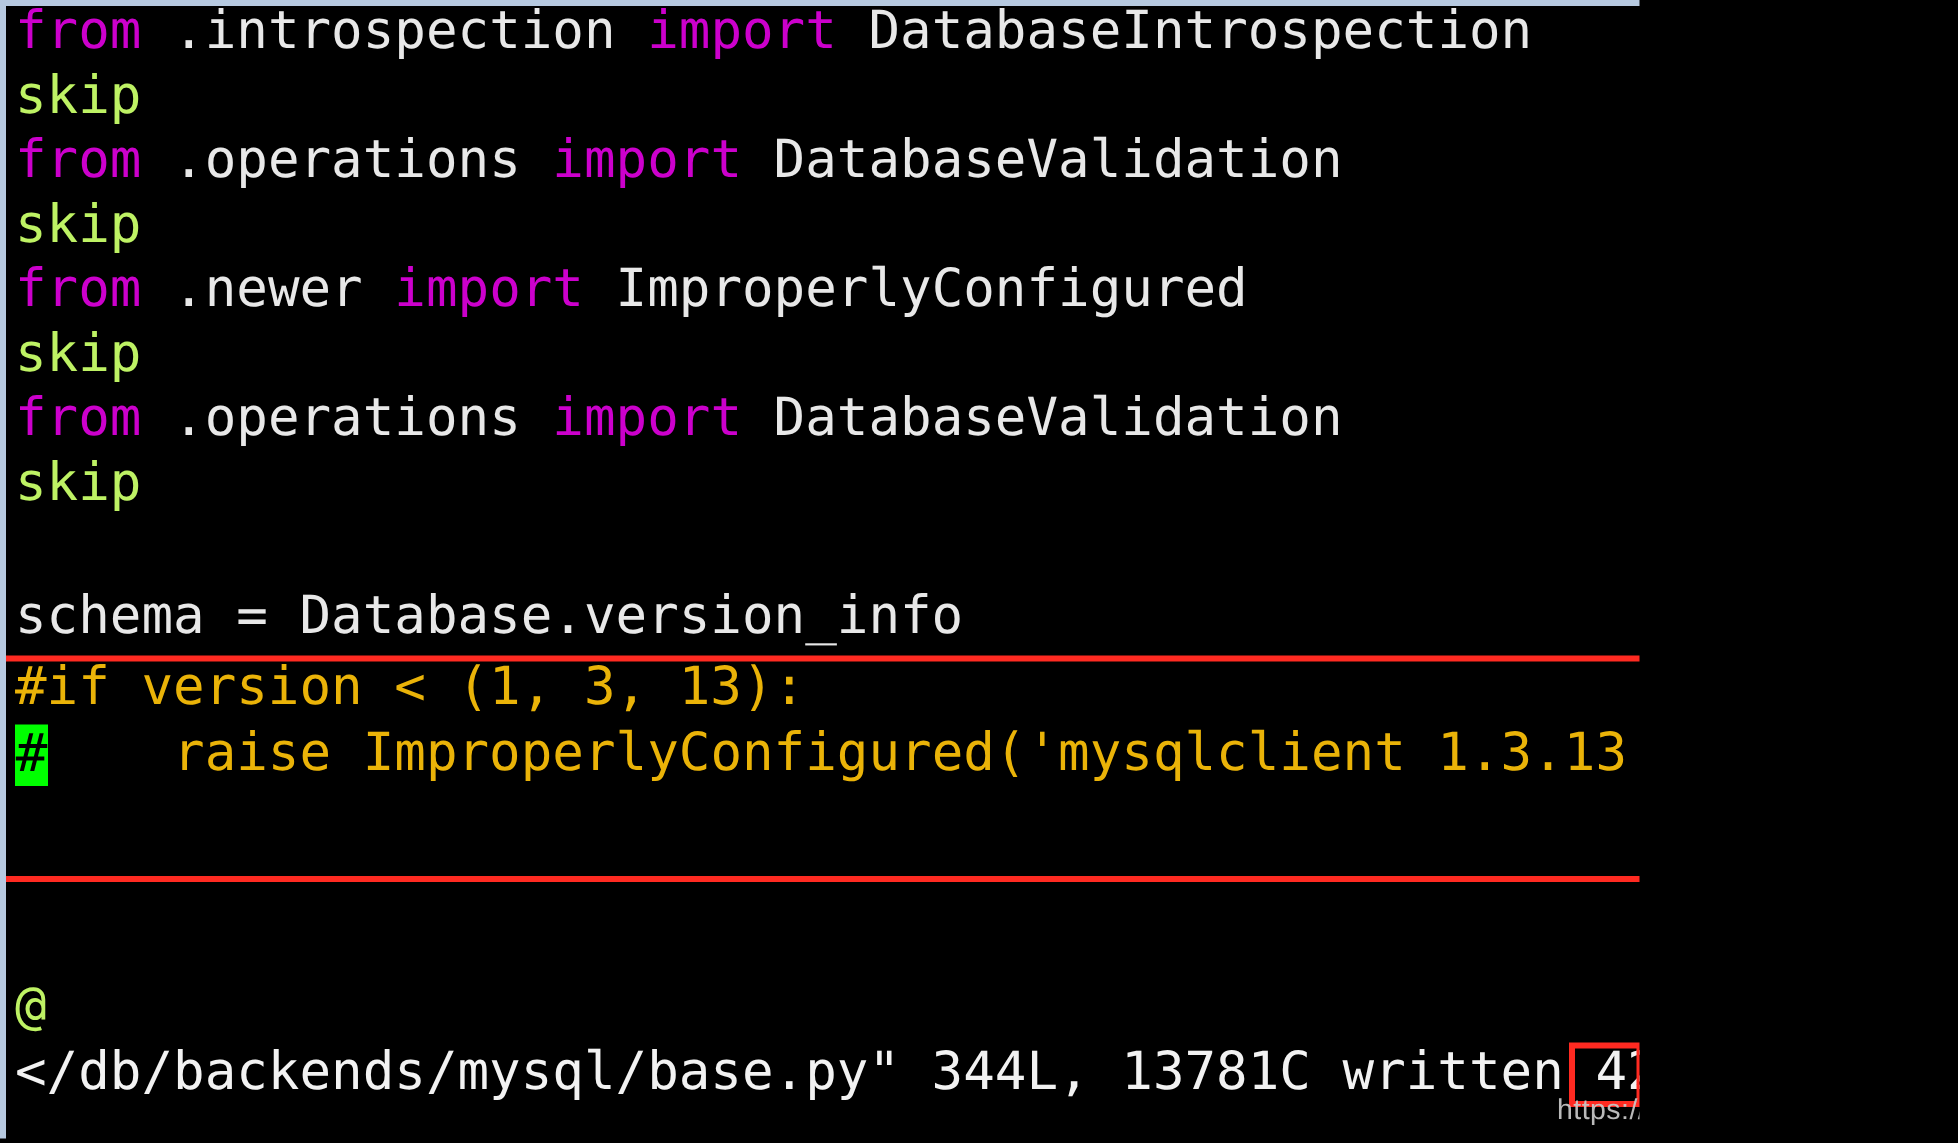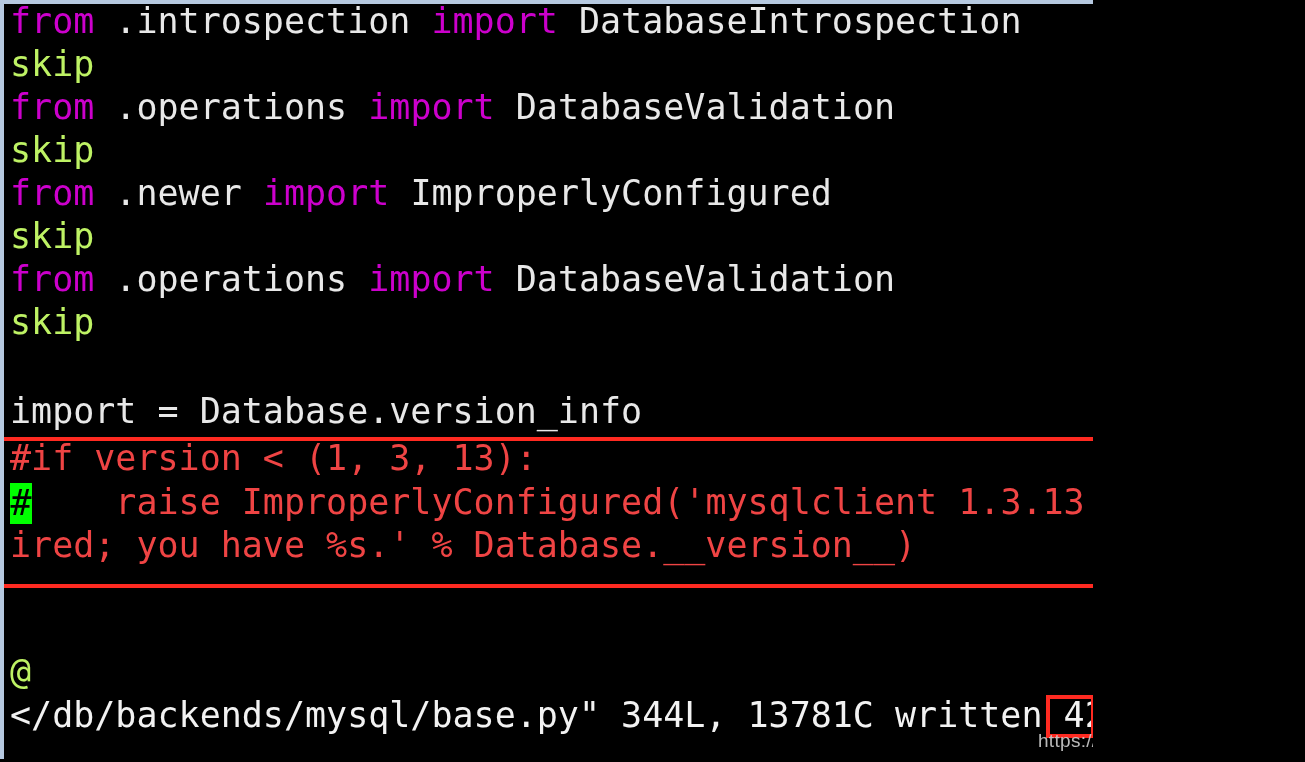--- a/index.html
+++ b/index.html
@@ -62,21 +62,21 @@
     font-size: 35px;
     letter-spacing: 0px;
     white-space: pre;
     font-family: "DejaVu Sans Mono", "Liberation Mono", monospace;
     color: #e8e8e8;
   }
 
   .kw       { color: #cc00cc; }   
   .ident    { color: #e8e8e8; }   
   .cmt      { color: #bef264; }   
-  .blue     { color: #ef4444; }
+  .blue     { color: #eab308; }
 
   
   .cursor-block {
     position: absolute;
     background: #00ff00;
     color: #000000;
     font-size: 35px;
     line-height: 40px;
     text-align: center;
     font-family: "DejaVu Sans Mono", "Liberation Mono", monospace;
@@ -127,24 +127,23 @@
   <div class="buffer" id="buffer">
       <div class="row" style="top: 0px;"><span class="kw">from</span><span class="ident"> .introspection </span><span class="kw">import</span><span class="ident"> DatabaseIntrospection</span><span class="ident">                 </span></div>
       <div class="row" style="top: 43px;"><span class="cmt">skip</span></div>
       <div class="row" style="top: 86px;"><span class="kw">from</span><span class="ident"> .operations </span><span class="kw">import</span><span class="ident"> DatabaseValidation</span><span class="ident">                      </span></div>
       <div class="row" style="top: 129px;"><span class="cmt">skip</span></div>
       <div class="row" style="top: 172px;"><span class="kw">from</span><span class="ident"> .newer </span><span class="kw">import</span><span class="ident"> ImproperlyConfigured</span><span class="ident">                        </span></div>
       <div class="row" style="top: 215px;"><span class="cmt">skip</span></div>
       <div class="row" style="top: 258px;"><span class="kw">from</span><span class="ident"> .operations </span><span class="kw">import</span><span class="ident"> DatabaseValidation</span><span class="ident">                      </span></div>
       <div class="row" style="top: 301px;"><span class="cmt">skip</span></div>
       <div class="row" style="top: 344px;"><span class="ident"> </span></div>
-      <div class="row" style="top: 390px;"><span class="ident">import = Database.version_info</span></div>
+      <div class="row" style="top: 390px;"><span class="ident">schema = Database.version_info</span></div>
       <div class="row" style="top: 437px;"><span class="blue">#if version &lt; (1, 3, 13):</span></div>
       <div class="row" style="top: 481px;"><span style="visibility: hidden;">#</span><span class="blue">    raise ImproperlyConfigured('mysqlclient 1.3.13 or newer is requ</span></div>
-      <div class="row" style="top: 524px;"><span class="blue">ired; you have %s.' % Database.__version__)</span></div>
       <div class="row" style="top: 594px;"><span class="ident"> </span></div>
       <div class="row" style="top: 650px;"><span class="cmt">@</span></div>
     </div>
 
   <div class="cursor-block" id="cursor" style="left: 10px; top: 483px; width: 22px; height: 41px;">#</div>
 
   <div class="statusline" id="statusline" style="left: 10px; top: 694px;"><span>&lt;/db/backends/mysql/base.py" 344L, 13781C written </span><span>42</span><span>,1</span></div>
 
   <div id="annotations">
       <div class="annot-box" style="left: 0px; top: 437px; width: 1305px; height: 151px; border-color: rgb(255, 42, 33);"></div>

